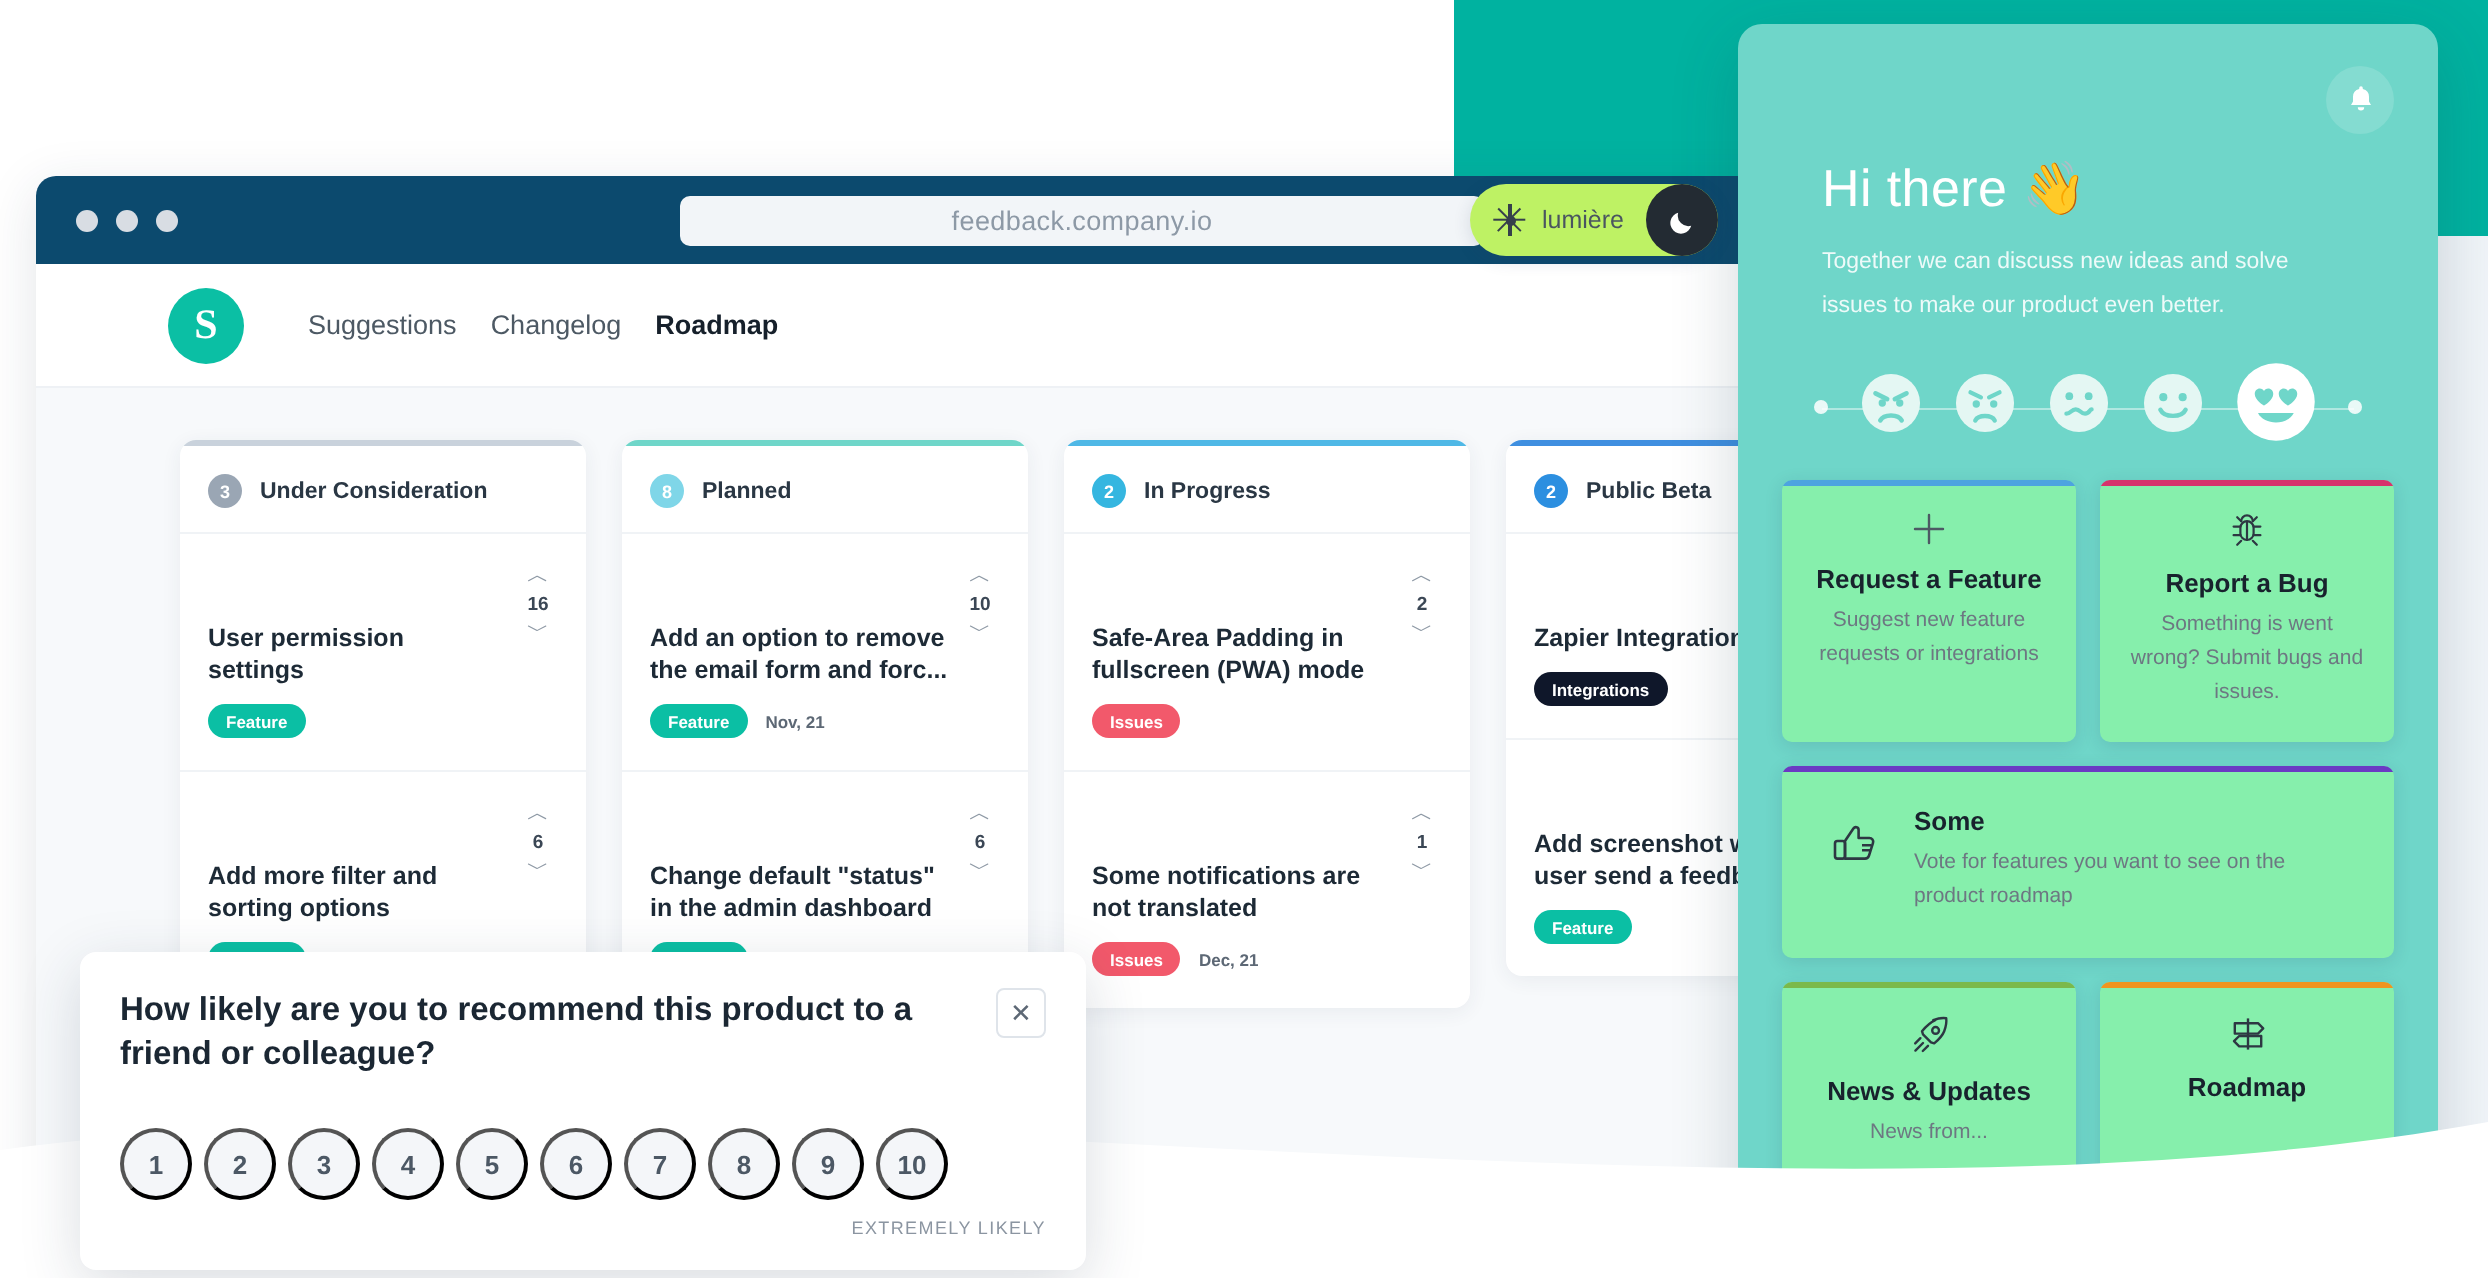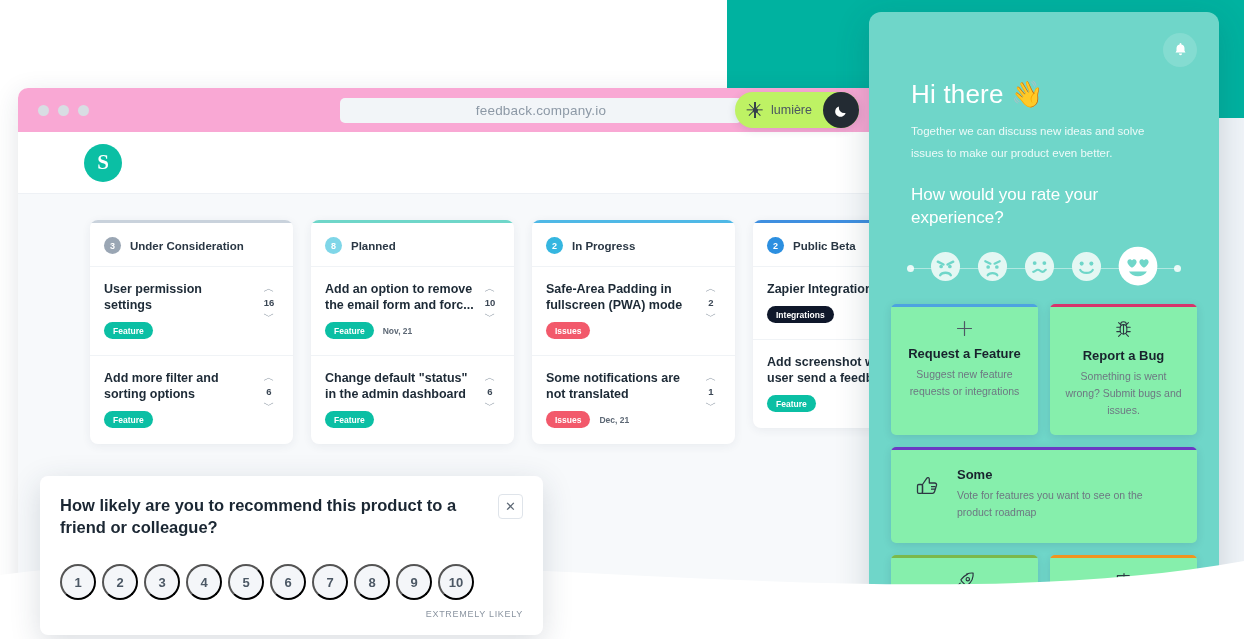--- a/index.html
+++ b/index.html
@@ -31,21 +31,21 @@
 
   
   .browser {
     position: absolute; left: 18px; top: 88px; width: 1075px; height: 520px;
     background: #ffffff;
     border-radius: 10px 10px 0 0;
     box-shadow: 0 6px 26px rgba(36,53,80,.13);
     overflow: hidden;
   }
   .browser-bar {
-    position: relative; height: 44px; background: #f9a8d4;
+    position: relative; height: 44px; background: #0c4a6e;
     display: flex; align-items: center; padding: 0 16px;
   }
   .dots { display: flex; gap: 9px; margin-left: 4px; }
   .dot { width: 11px; height: 11px; border-radius: 50%; background: #d8dde3; }
   .urlbar {
     position: absolute; left: 322px; top: 10px; width: 402px; height: 25px;
     background: #f2f5f8; border-radius: 5px;
     display: flex; align-items: center; justify-content: center;
   }
   .urlbar span { font-size: 13.5px; color: #8d99a6; letter-spacing:.2px; }
@@ -118,20 +118,21 @@
   .card {
     padding: 14px 14px 16px; border-top: 1px solid #f0f3f6;
     display: flex; gap: 6px; position: relative;
   }
   .card-main { flex: 1; min-width: 0; }
   .card-title {
     font-size: 12.5px; font-weight: bold; color: #1d2a36; line-height: 1.28;
     margin-bottom: 9px;
     display: -webkit-box; -webkit-line-clamp: 2; -webkit-box-orient: vertical;
     overflow: hidden;
+    margin-top: 30px;
   }
   .tagrow { display: flex; align-items: center; gap: 9px; }
   .tag {
     font-size: 8.5px; color: #ffffff; font-weight: bold;
     padding: 3.5px 9px; border-radius: 9px; white-space: nowrap;
   }
   .tag-date { font-size: 8.5px; color: #5d6875; font-weight: bold; }
   .votebox {
     width: 20px; display: flex; flex-direction: column; align-items: center;
     gap: 3px; padding-top: 2px; flex: none;
@@ -241,20 +242,25 @@
         <span class="dot"></span>
         <span class="dot"></span>
       </div>
       <div class="urlbar">
         <span>feedback.company.io</span>
       </div>
     </div>
 
     <div class="site-header">
       <div class="logo">S</div>
+      <div class="nav">
+        <a href="#">Suggestions</a>
+        <a href="#">Changelog</a>
+        <a href="#" class="active">Roadmap</a>
+      </div>
       <div class="back-link">
         <svg width="13" height="10" viewBox="0 0 13 10">
           <g fill="none" stroke="#9aa5b1" stroke-width="1.1">
             <rect x="0.8" y="2.2" width="5.4" height="5.4" rx="2.7"></rect>
             <rect x="6.2" y="2.2" width="5.4" height="5.4" rx="2.7"></rect>
           </g>
         </svg>
         <span>Back to S</span>
       </div>
     </div>
@@ -417,21 +423,20 @@
       <svg width="15" height="16" viewBox="0 0 15 16">
         <path d="M7.5 1.1a.9.9 0 0 1 .9.9v.5a4 4 0 0 1 3.1 3.9v2.3l1 1.8H2.5l1-1.8V6.4a4 4 0 0 1 3.1-3.9V2a.9.9 0 0 1 .9-.9zM5.9 11.6h3.2a1.6 1.6 0 0 1-3.2 0z" fill="#ffffff"></path>
       </svg>
     </div>
 
     <div class="widget-greet">
       <h1>Hi there 👋</h1>
       <p>Together we can discuss new ideas and solve issues to make our product even better.</p>
     </div>
 
-    <div class="rate-q">How would you rate your experience?</div>
 
     <div class="emoji-row" id="emoji-row">
         <span class="emoji-line"></span>
         <span class="endcap"></span>
         <span class="face"><svg width="31" height="31" viewBox="0 0 32 32">
             <circle cx="16" cy="16" r="15" fill="#e4f7f3"></circle>
             <path d="M8 11l6 3M24 11l-6 3" stroke="#6fd6c9" stroke-width="2.4" stroke-linecap="round" fill="none"></path>
             <circle cx="11.5" cy="16" r="1.9" fill="#6fd6c9"></circle>
             <circle cx="20.5" cy="16" r="1.9" fill="#6fd6c9"></circle>
             <path d="M10.5 25c1.8-3.4 9.2-3.4 11 0" stroke="#6fd6c9" stroke-width="2.4" fill="none" stroke-linecap="round"></path>

